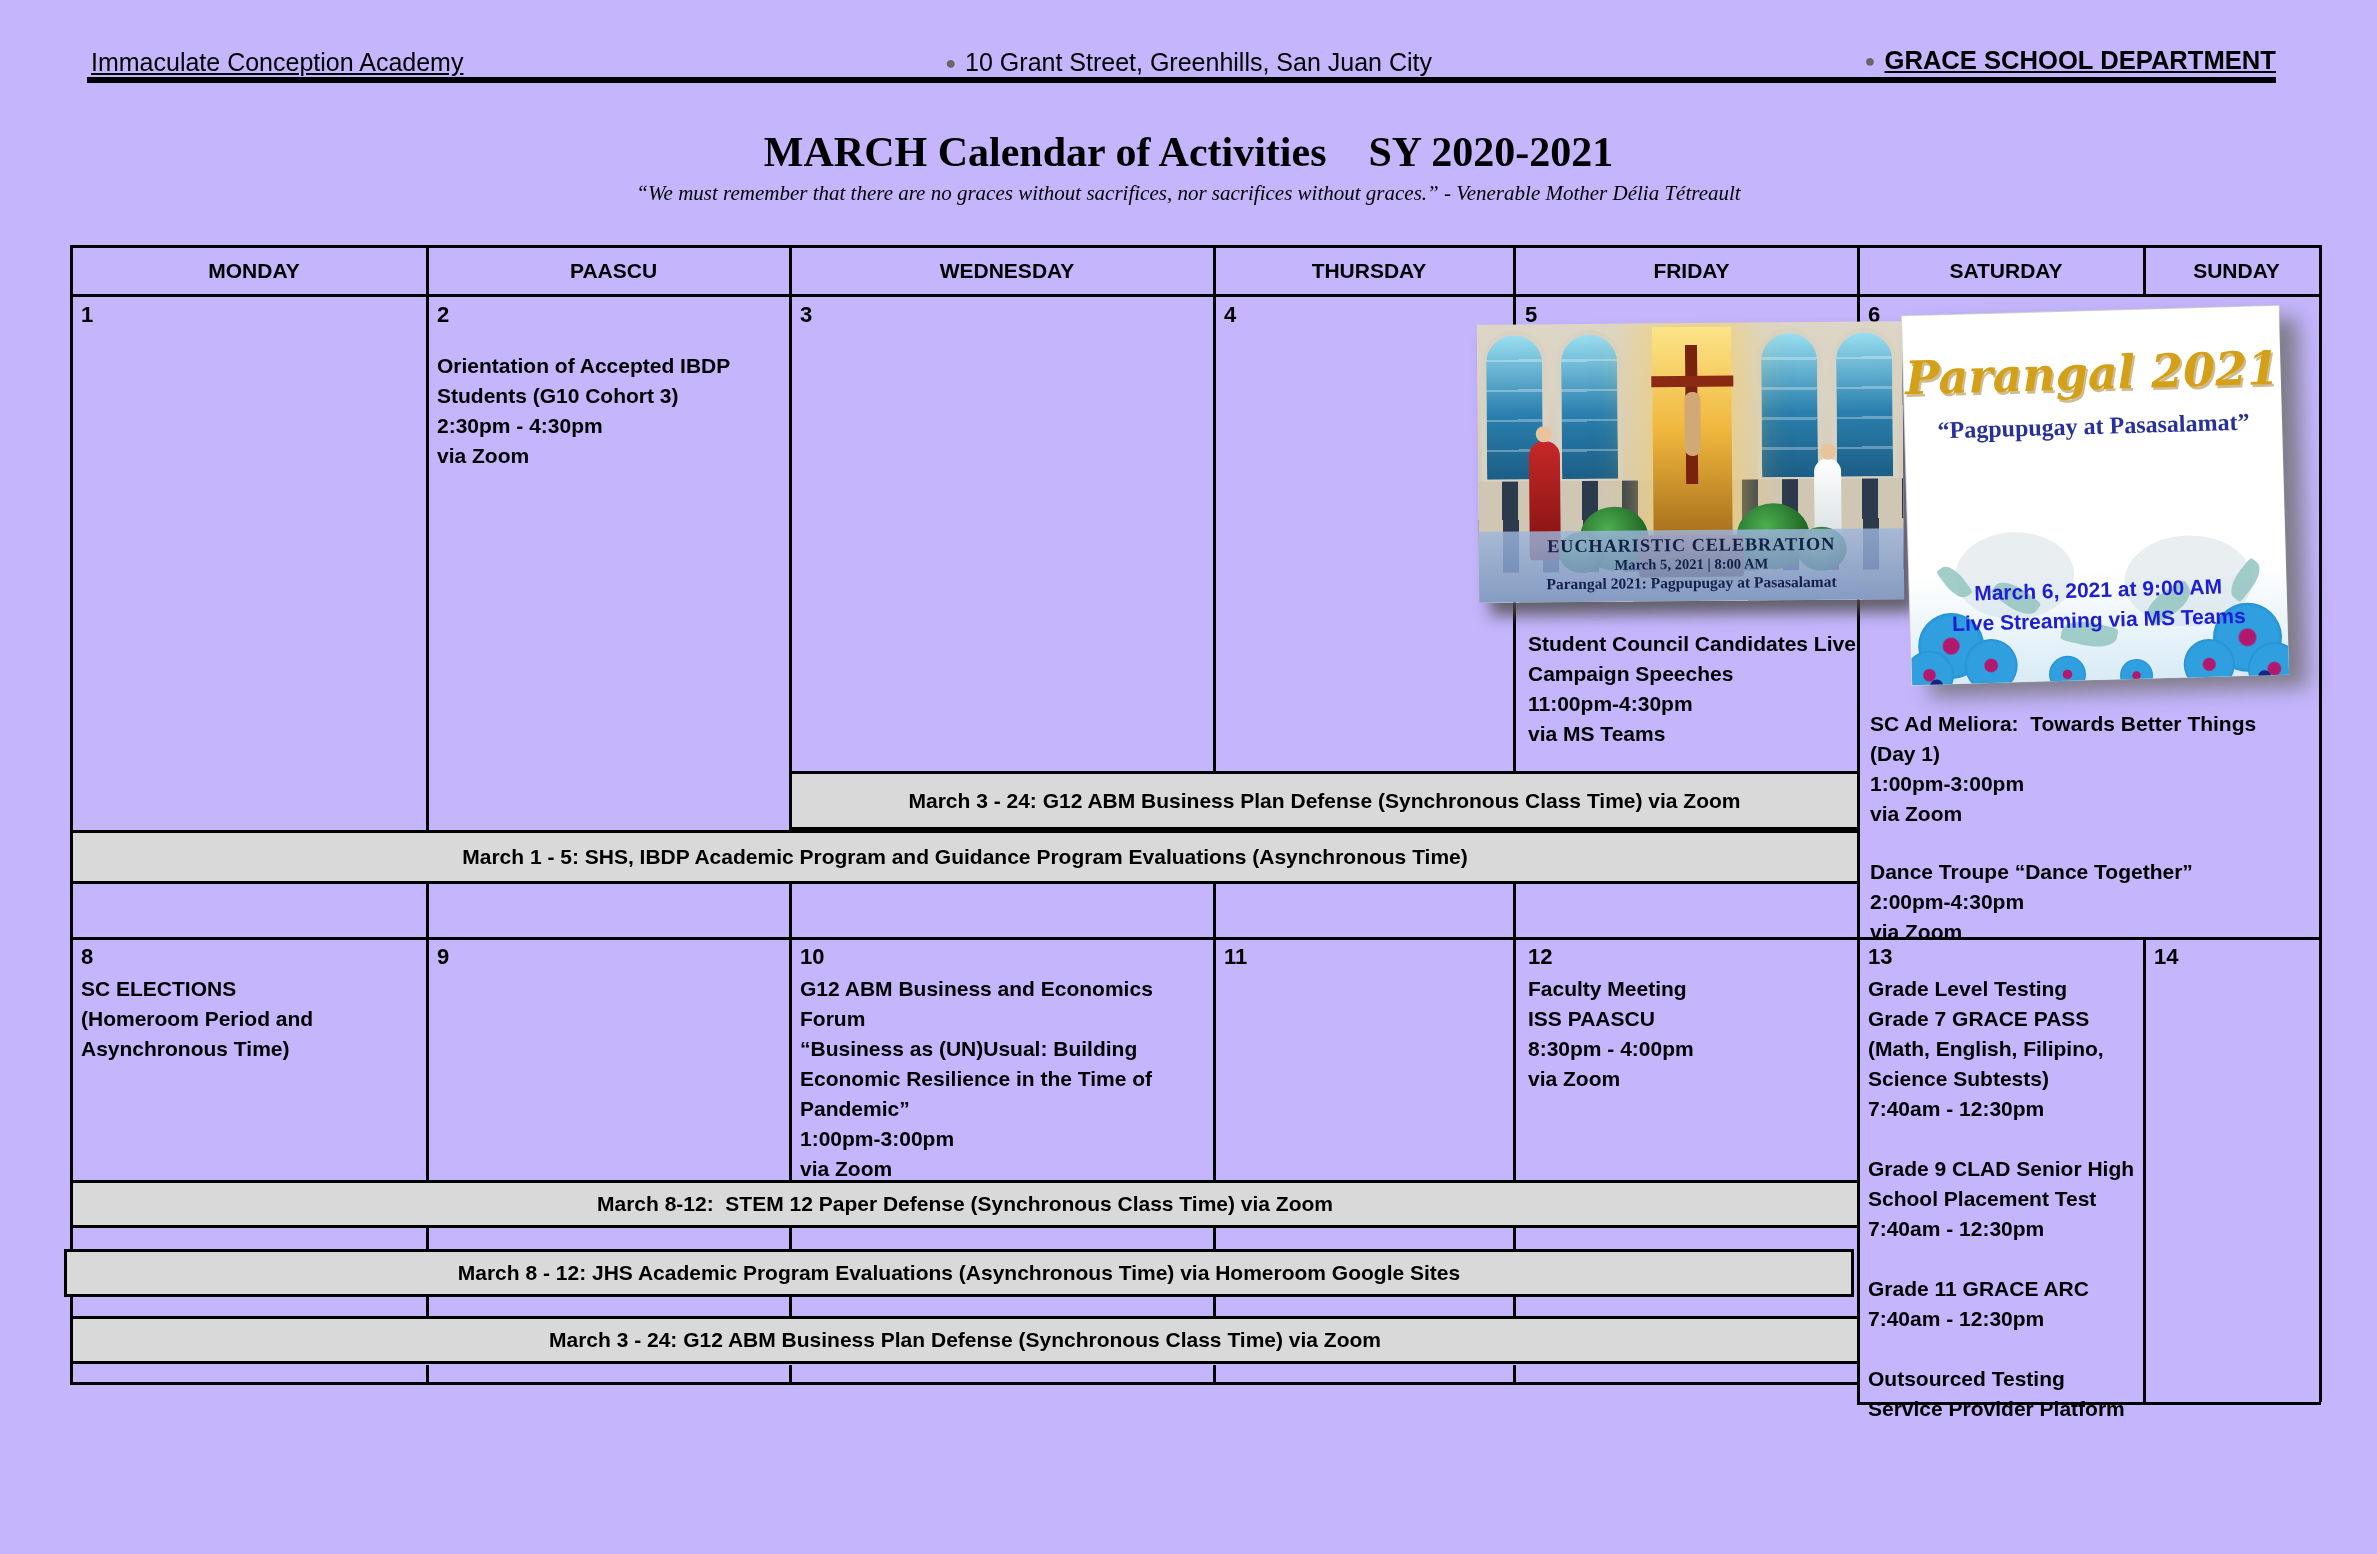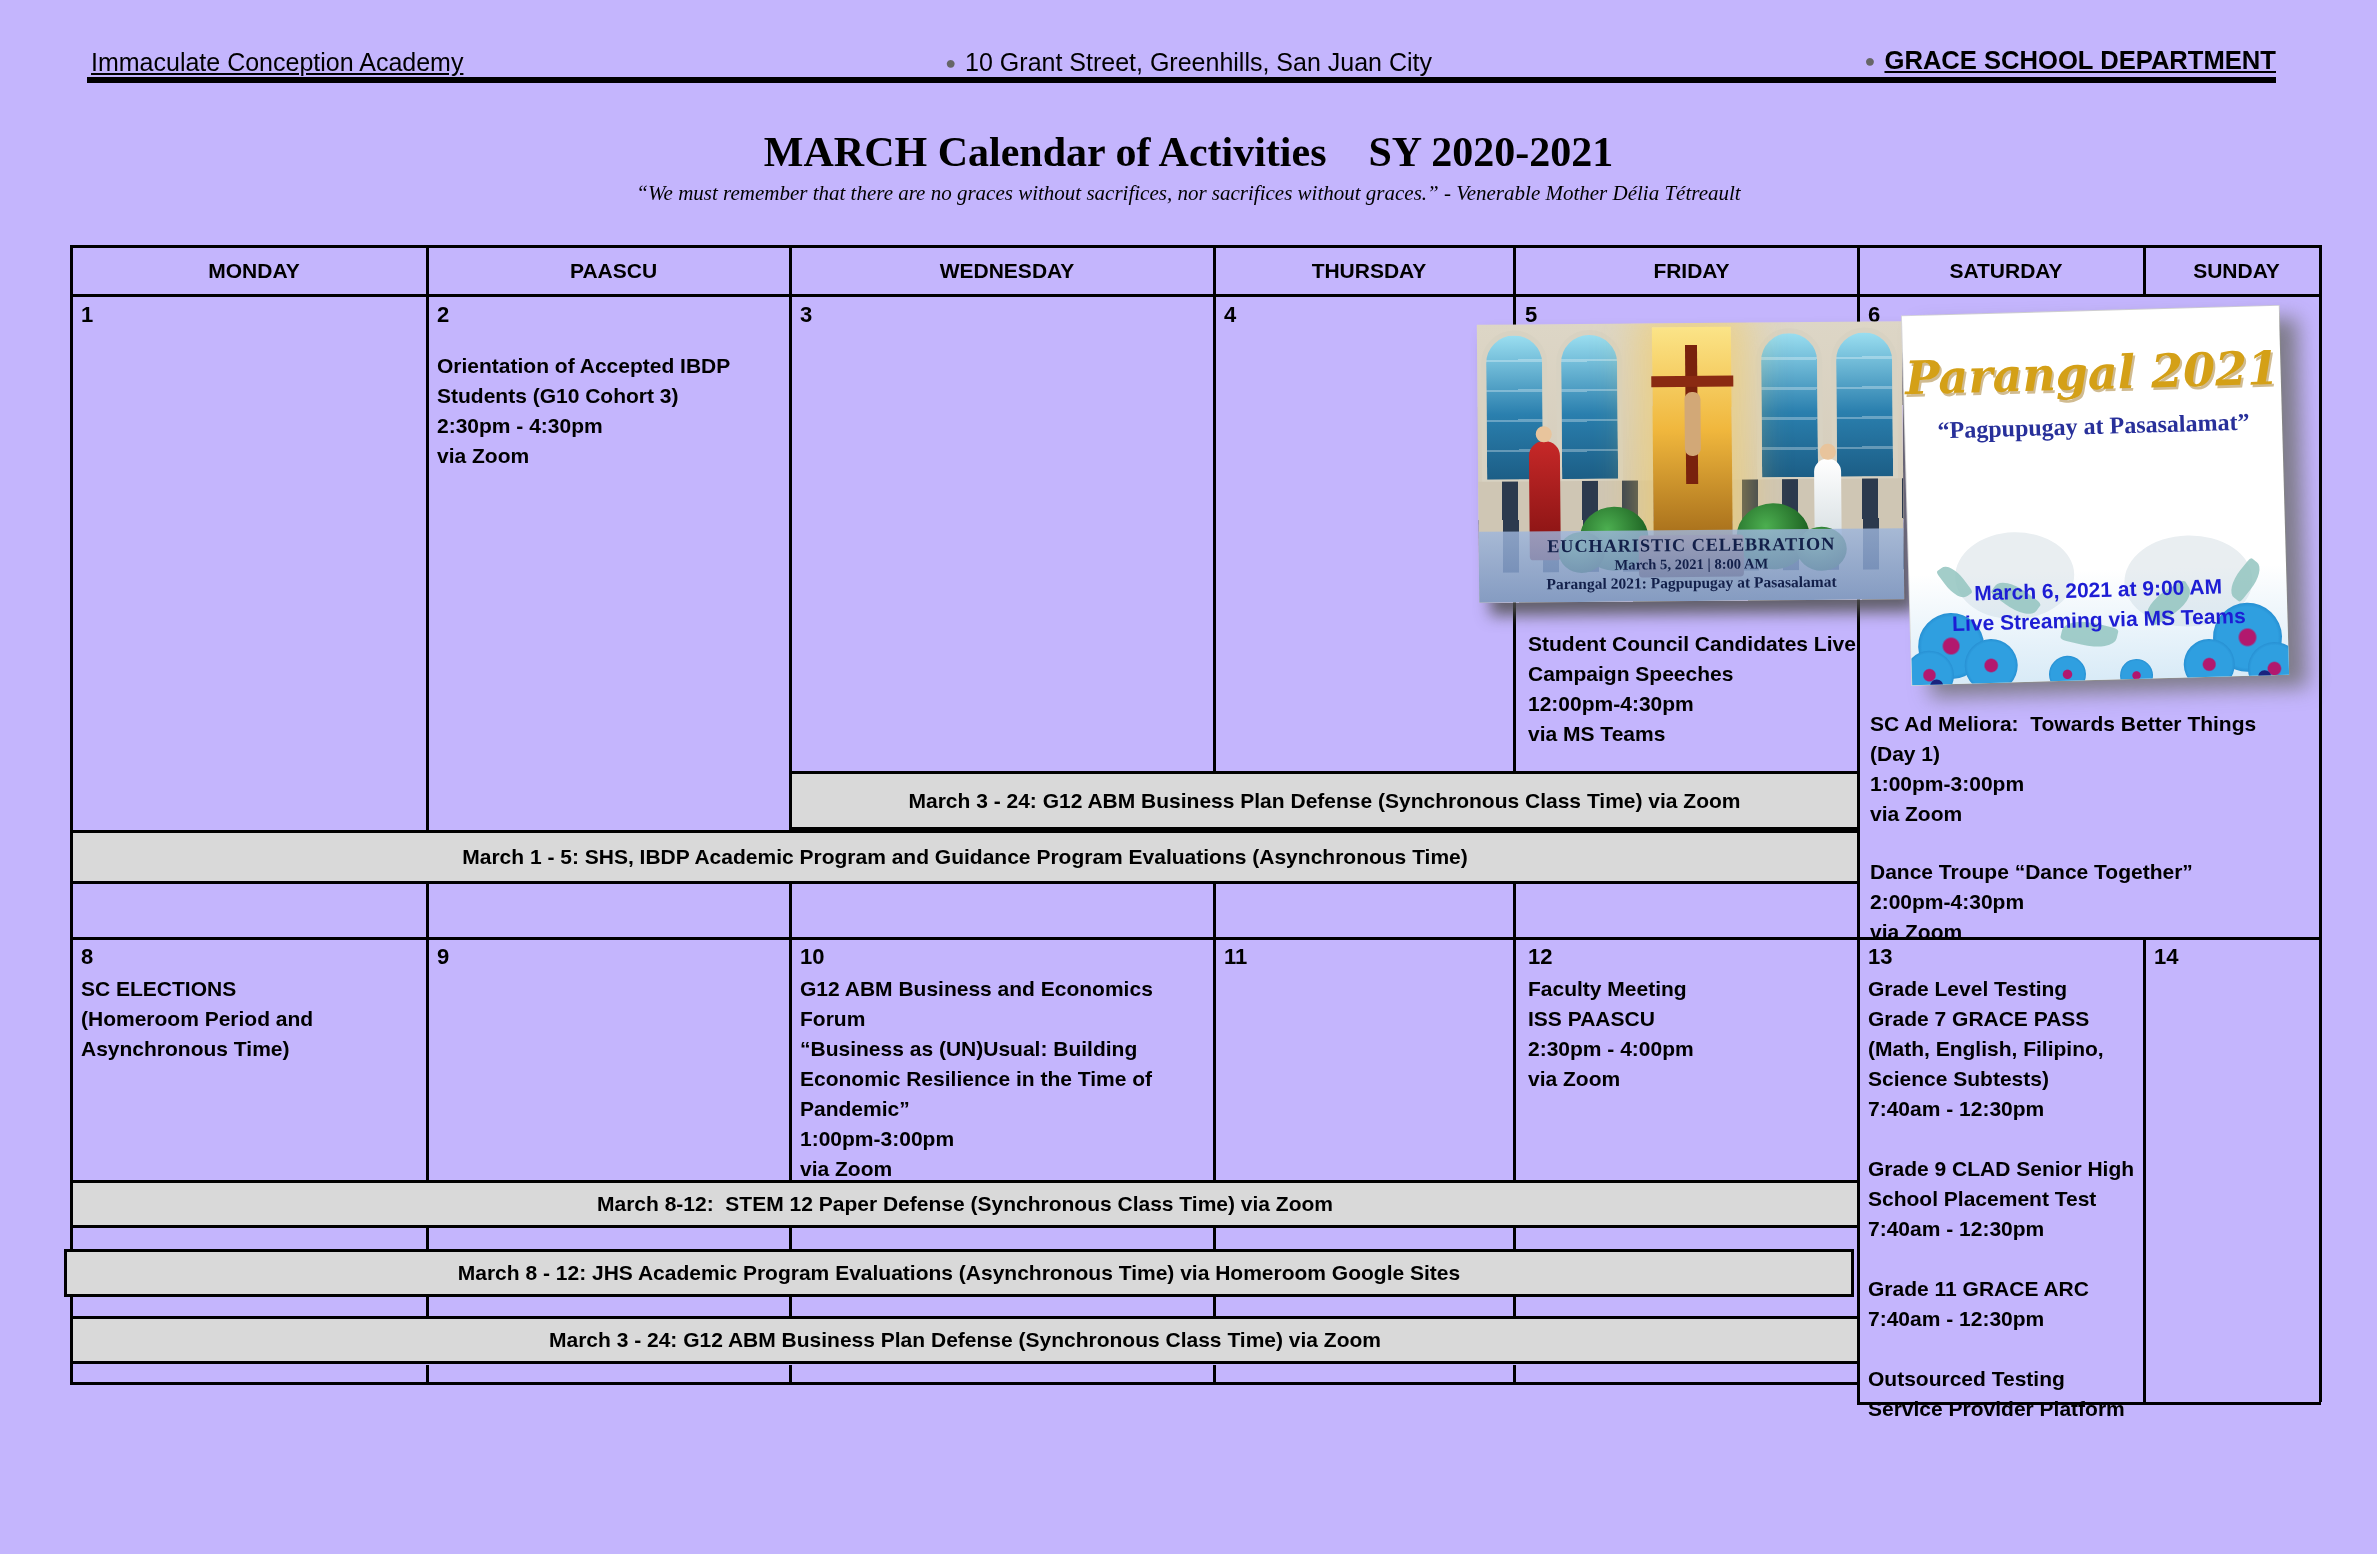--- a/index.html
+++ b/index.html
@@ -149,41 +149,41 @@
   <div class="daynum" style="left:1528px;top:944px">12</div>
   <div class="daynum" style="left:1868px;top:944px">13</div>
   <div class="daynum" style="left:2154px;top:944px">14</div>
 
   <div class="celltext" style="left:437px;top:351px;width:356px">Orientation of Accepted IBDP
 Students (G10 Cohort 3)
 2:30pm - 4:30pm
 via Zoom</div>
   <div class="celltext" style="left:1528px;top:629px;width:338px">Student Council Candidates Live
 Campaign Speeches
-12:00pm-4:30pm
+11:00pm-4:30pm
 via MS Teams</div>
   <div class="celltext" style="left:1870px;top:709px;width:439px">SC Ad Meliora:  Towards Better Things
 (Day 1)
 1:00pm-3:00pm
 via Zoom</div>
   <div class="celltext" style="left:1870px;top:857px;width:439px">Dance Troupe “Dance Together”
 2:00pm-4:30pm
 via Zoom</div>
   <div class="celltext" style="left:81px;top:974px;width:338px">SC ELECTIONS
 (Homeroom Period and
 Asynchronous Time)</div>
   <div class="celltext" style="left:800px;top:974px;width:416px">G12 ABM Business and Economics Forum
 “Business as (UN)Usual: Building
 Economic Resilience in the Time of
 Pandemic”
 1:00pm-3:00pm
 via Zoom</div>
   <div class="celltext" style="left:1528px;top:974px;width:329px">Faculty Meeting
 ISS PAASCU
-2:30pm - 4:00pm
+8:30pm - 4:00pm
 via Zoom</div>
   <div class="celltext" style="left:1868px;top:974px;width:279px">Grade Level Testing
 Grade 7 GRACE PASS
 (Math, English, Filipino,
 Science Subtests)
 7:40am - 12:30pm
 
 Grade 9 CLAD Senior High
 School Placement Test
 7:40am - 12:30pm

